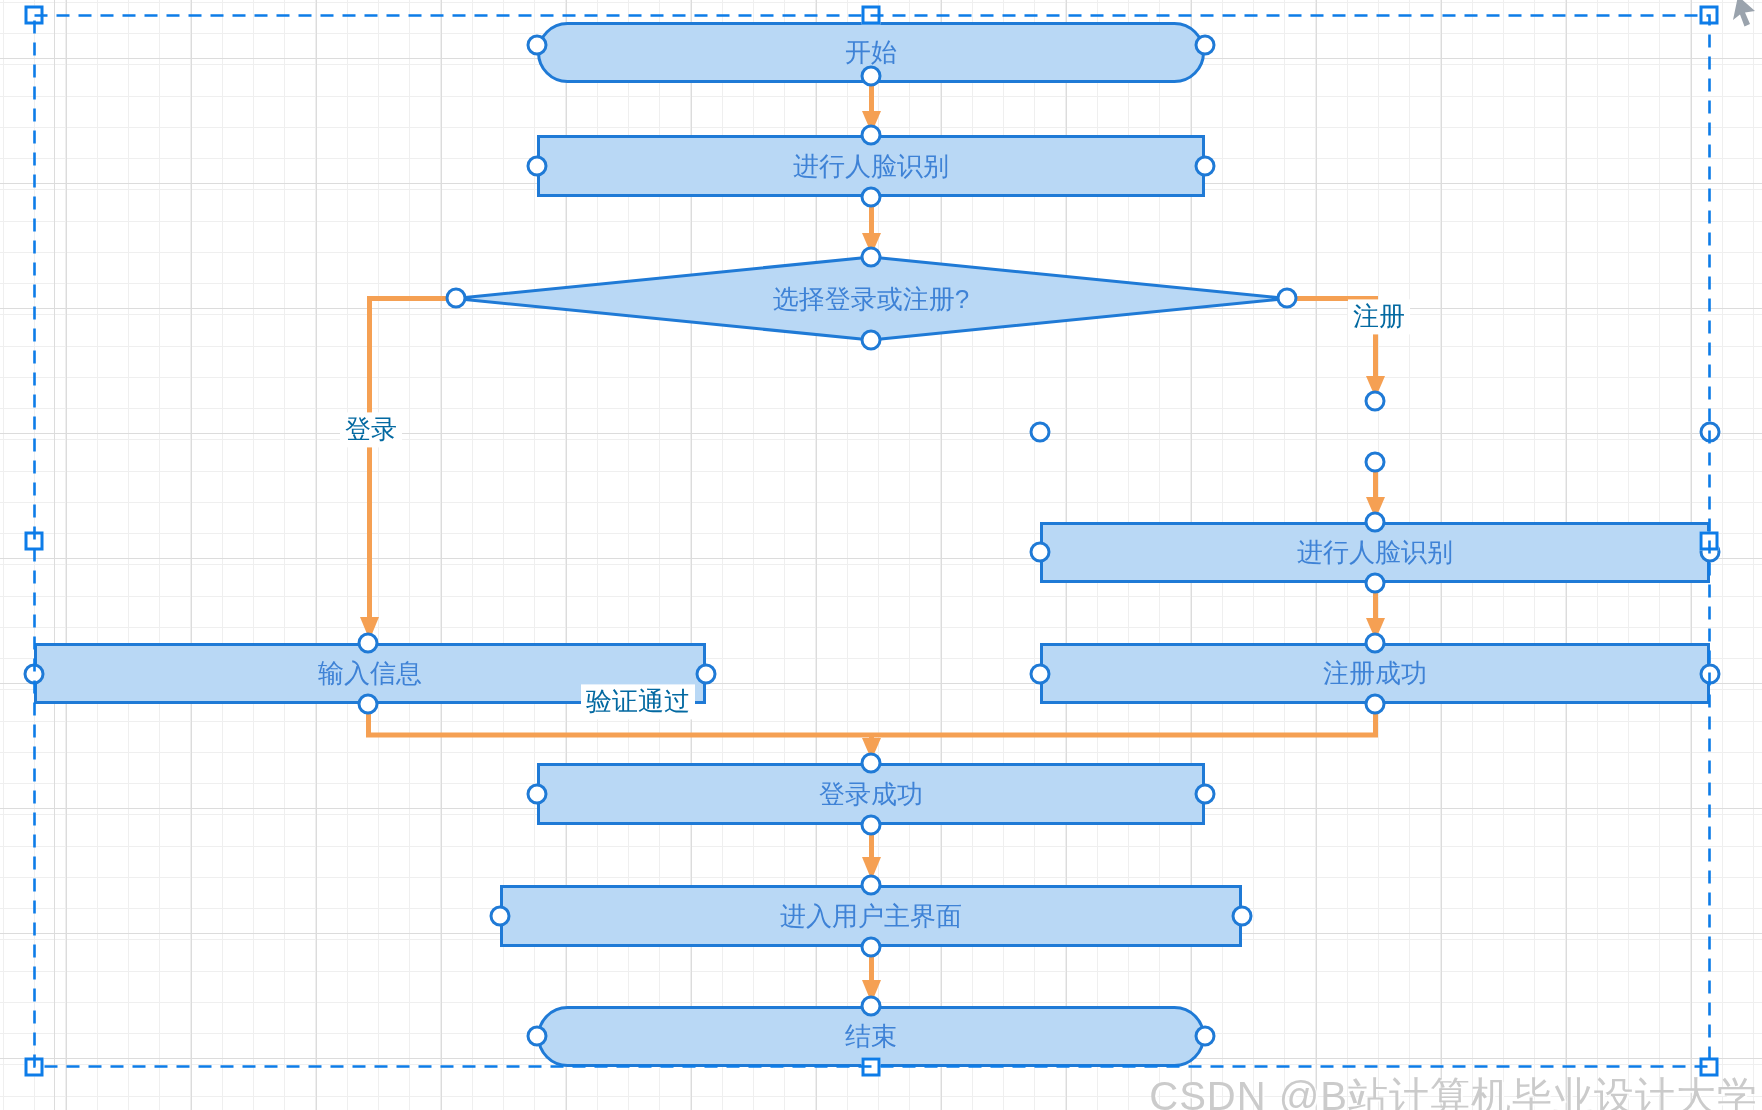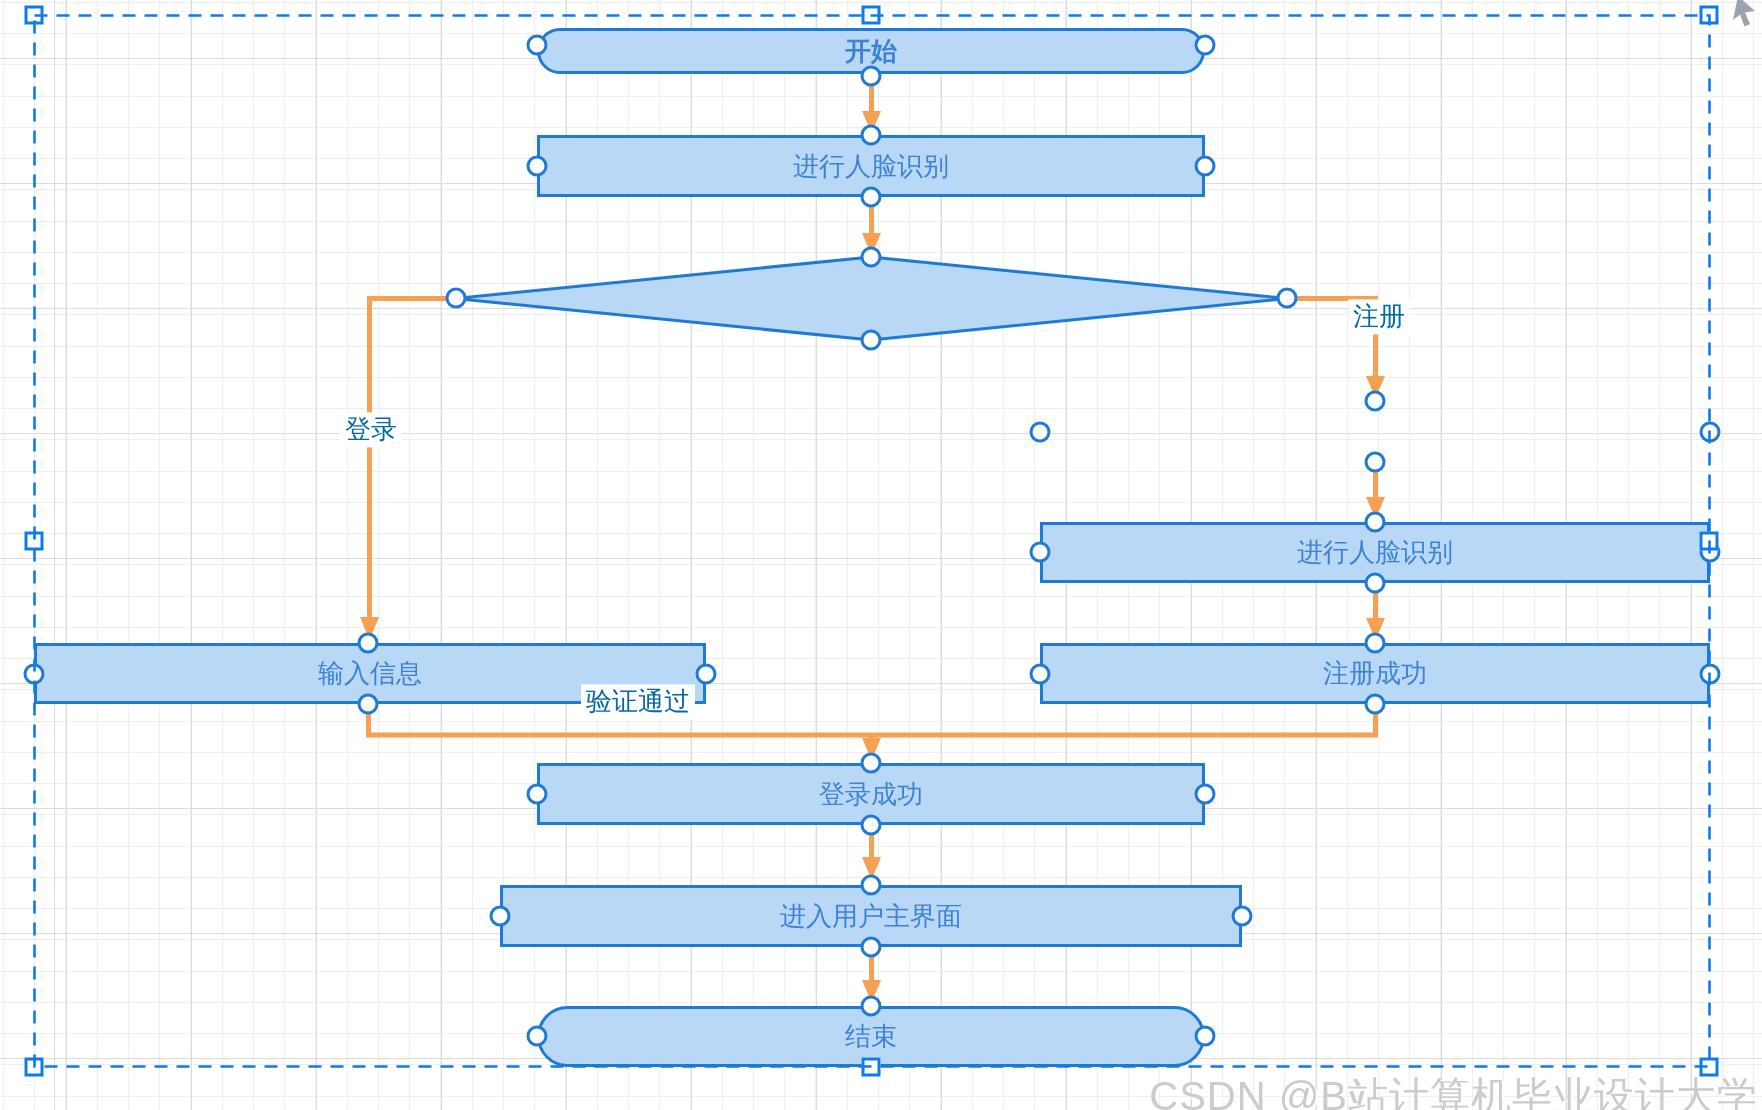--- a/index.html
+++ b/index.html
@@ -19,21 +19,21 @@
     position:absolute;display:flex;align-items:center;justify-content:center;
     background:#b9d8f5;border:3px solid #1f7ad6;color:#3e82d6;
     font-size:26px;box-sizing:border-box;white-space:nowrap;
   }
   .stadium{border-radius:32px;}
   .diamond-label{
     position:absolute;display:flex;align-items:center;justify-content:center;
     color:#3e82d6;font-size:26px;background:transparent;border:none;white-space:nowrap;
   }
   
-  #n-start       {left:537px;top:28px;  width:668px;height:46px;font-weight:bold;}
+  #n-start       {left:537px;top:22px;  width:668px;height:61px;}
   #n-open-page   {left:537px;top:135px; width:668px;height:62px;}
   #n-decision    {left:631px;top:274px; width:480px;height:50px;}
   #n-input-info  {left:1040px;top:401px;width:670px;height:61px;}
   #n-register-face{left:1040px;top:522px;width:670px;height:61px;}
   #n-register-ok {left:1040px;top:643px;width:670px;height:61px;}
   #n-login-face  {left:34px;  top:643px;width:672px;height:61px;}
   #n-login-ok    {left:537px; top:763px;width:668px;height:62px;font-family:Liberation Serif, serif;}
   #n-main-ui     {left:500px; top:885px;width:742px;height:62px;}
   #n-end         {left:537px; top:1006px;width:668px;height:61px;text-align:right;}
   .edge-label{
@@ -88,20 +88,21 @@
       <polygon points="1366,497 1385,497 1375.5,519"></polygon>
       <polygon points="1366,618 1385,618 1375.5,640"></polygon>
       <polygon points="862,738 881,738 871.5,760"></polygon>
       <polygon points="862,857 881,857 871.5,880"></polygon>
       <polygon points="862,980 881,980 871.5,1003"></polygon>
     </g>
   </svg>
 
   <div class="node stadium" id="n-start">开始</div>
   <div class="node" id="n-open-page">进行人脸识别</div>
+  <div class="diamond-label" id="n-decision">选择登录或注册?</div>
   <div class="node" id="n-register-face">进行人脸识别</div>
   <div class="node" id="n-register-ok">注册成功</div>
   <div class="node" id="n-login-face">输入信息</div>
   <div class="node" id="n-login-ok">登录成功</div>
   <div class="node" id="n-main-ui">进入用户主界面</div>
   <div class="node stadium" id="n-end">结束</div>
 
   <div id="overlay-points">
       <div class="conn-point" style="left: 537px; top: 45px;"></div>
       <div class="conn-point" style="left: 1205px; top: 45px;"></div>

